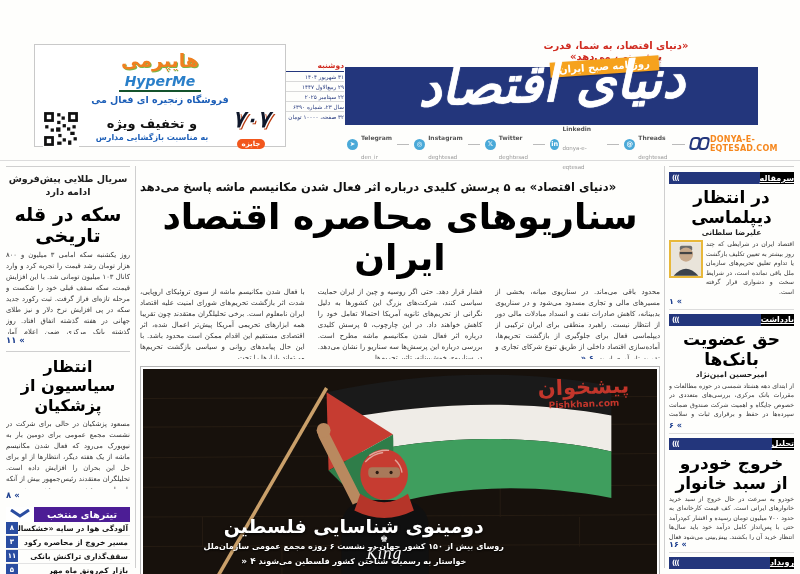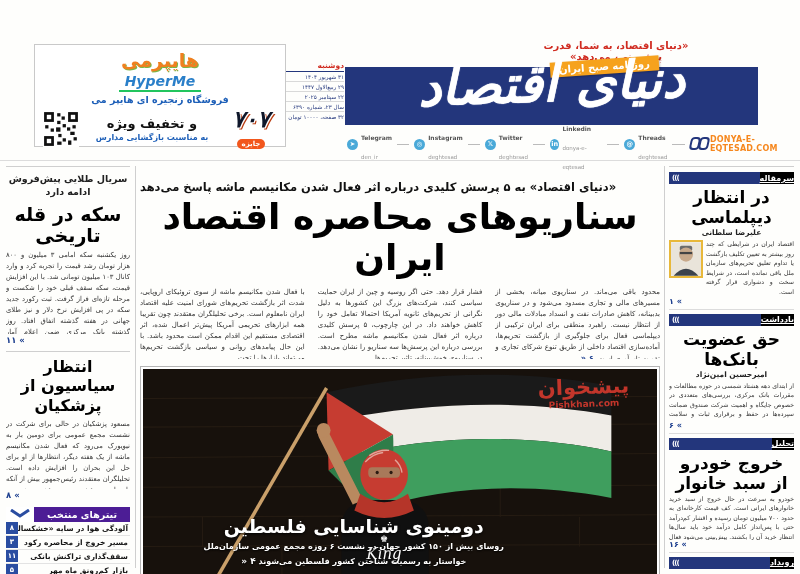--- a/index.html
+++ b/index.html
@@ -6,21 +6,21 @@
   body { font-family:"DejaVu Sans", sans-serif; background:#e8e8e8; }
   #page { position:relative; width:800px; height:574px; background:#fefefc; overflow:hidden; margin:0 auto;
           color:#1a1a1a; }
 
   
   .ad-box { position:absolute; left:34px; top:44px; width:252px; height:103px;
             border:1px solid #c9c9c9; background:#fff; padding:4px 6px; text-align:center; }
   .ad-brand-fa { font-size:19px; font-weight:bold; color:#f08020;
                  text-shadow:1px 1px 0 #7ab648; letter-spacing:1px; }
   .ad-brand-en { font-size:14px; font-weight:bold; font-style:italic; color:#2a7fc9;
-                 border-bottom:2px solid #22c55e; display:inline-block; line-height:1.1; padding:0 6px 1px; }
+                 border-bottom:2px solid #14532d; display:inline-block; line-height:1.1; padding:0 6px 1px; }
   .ad-line1 { font-size:9.5px; font-weight:bold; color:#1d5fb8; margin-top:2px; }
   .ad-row { display:flex; direction:ltr; align-items:center; justify-content:space-between; margin-top:3px; padding:0 2px; }
   .ad-qr { width:36px; height:36px; }
   .ad-mid { flex:1; padding:0 6px; }
   .ad-line2 { font-size:13px; font-weight:900; color:#111; }
   .ad-line3 { font-size:8px; font-weight:bold; color:#1d5fb8; margin-top:2px; }
   .ad-prize { position:relative; width:52px; }
   .ad-prize-num { font-size:23px; font-weight:900; font-style:italic; color:#0f172a;
                   text-shadow:1px 1px 0 #fff,2px 2px 0 #b93b10; line-height:1; }
   .ad-prize-label { font-size:7px; font-weight:bold; color:#fff; background:#f2571d;
@@ -127,21 +127,21 @@
   .h-s3 .sec-body { max-height:46px; } .h-s4 .sec-body { max-height:46px; }
 </style>
 </head>
 <body>
 
 <div id="page">
 
   <div class="ad-box">
     <div class="ad-brand-fa">هایپرمی</div>
     <div><span class="ad-brand-en">HyperMe</span></div>
-    <div class="ad-line1">فروشگاه زنجیره ای هایپر می</div>
+    <div class="ad-line1">فروشگاه زنجیره ای فعال می</div>
     <div class="ad-row">
       <svg class="ad-qr" viewBox="0 0 33 33">
         <rect width="33" height="33" fill="#fff"></rect>
         <rect x="1" y="1" width="9" height="9" fill="#111"></rect>
           <rect x="3.5" y="3.5" width="4" height="4" fill="#fff"></rect>
         <rect x="23" y="1" width="9" height="9" fill="#111"></rect>
           <rect x="25.5" y="3.5" width="4" height="4" fill="#fff"></rect>
         <rect x="1" y="23" width="9" height="9" fill="#111"></rect>
           <rect x="3.5" y="25.5" width="4" height="4" fill="#fff"></rect>
         <rect x="13" y="2" width="3" height="3" fill="#111"></rect>

